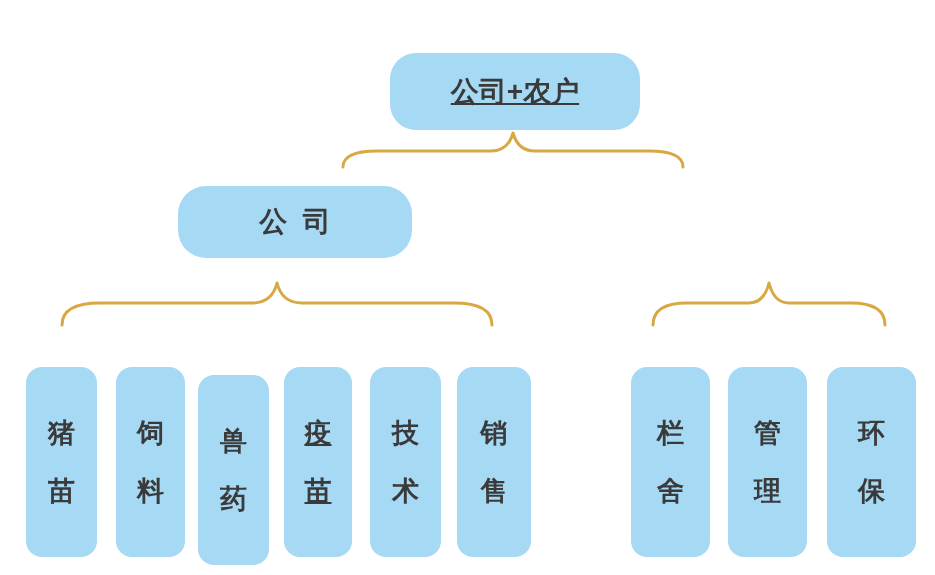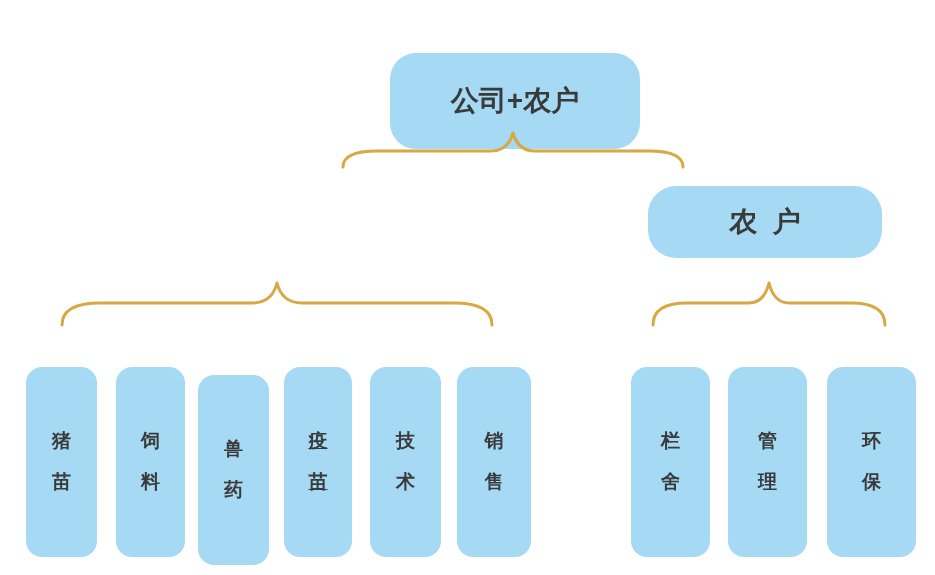--- a/index.html
+++ b/index.html
@@ -20,41 +20,42 @@
     background: var(--box-fill, #a6d9f4);
     color: var(--box-text, #3a3a3a);
     display: flex;
     align-items: center;
     justify-content: center;
     font-weight: bold;
     box-sizing: border-box;
   }
   .root-node {
     left: 390px; top: 53px;
-    width: 250px; height: 96px;
+    width: 250px; height: 77px;
     border-radius: 26px;
     font-size: 28px;
+    text-decoration: underline;
   }
   .level2-node {
     top: 186px;
     width: 234px; height: 72px;
     border-radius: 28px;
     font-size: 28px;
   }
   .level2-node.company { left: 178px; }
   .level2-node.farmer  { left: 648px; }
   .level2-node .label {
     letter-spacing: 0.55em;
     margin-right: -0.55em; 
   }
   .leaf-node {
     top: 367px;
     height: 190px;
     border-radius: 16px;
-    font-size: 19px;
+    font-size: 27px;
   }
   .leaf-node .vlabel {
     width: 1.15em;
     line-height: 2.15;
     word-break: break-all;
     text-align: center;
   }
   
   .leaf-l0 { left: 26px;  width: 71px; }
   .leaf-l1 { left: 116px; width: 69px; }
@@ -88,22 +89,22 @@
 <div class="canvas">
 
   <div class="node root-node">
     <span class="label">公司+农户</span>
   </div>
 
   <svg class="brace brace-top" width="345" height="38" viewBox="0 0 345 38">
     <path d="M2,36 Q2,20 36,20 L150,20 Q167,20 172,2 Q177,20 194,20 L308,20 Q342,20 342,36"></path>
   </svg>
 
-  <div class="node level2-node farmer">
-    <span class="label">农户</span>
+  <div class="node level2-node company">
+    <span class="label">公司</span>
   </div>
 
   <svg class="brace brace-left" width="434" height="46" viewBox="0 0 434 46">
     <path d="M2,44 Q2,22 40,22 L192,22 Q212,22 217,2 Q222,22 242,22 L394,22 Q432,22 432,44"></path>
   </svg>
 
   <svg class="brace brace-right" width="236" height="46" viewBox="0 0 236 46">
     <path d="M2,44 Q2,22 36,22 L98,22 Q113,22 118,2 Q123,22 138,22 L200,22 Q234,22 234,44"></path>
   </svg>
 

